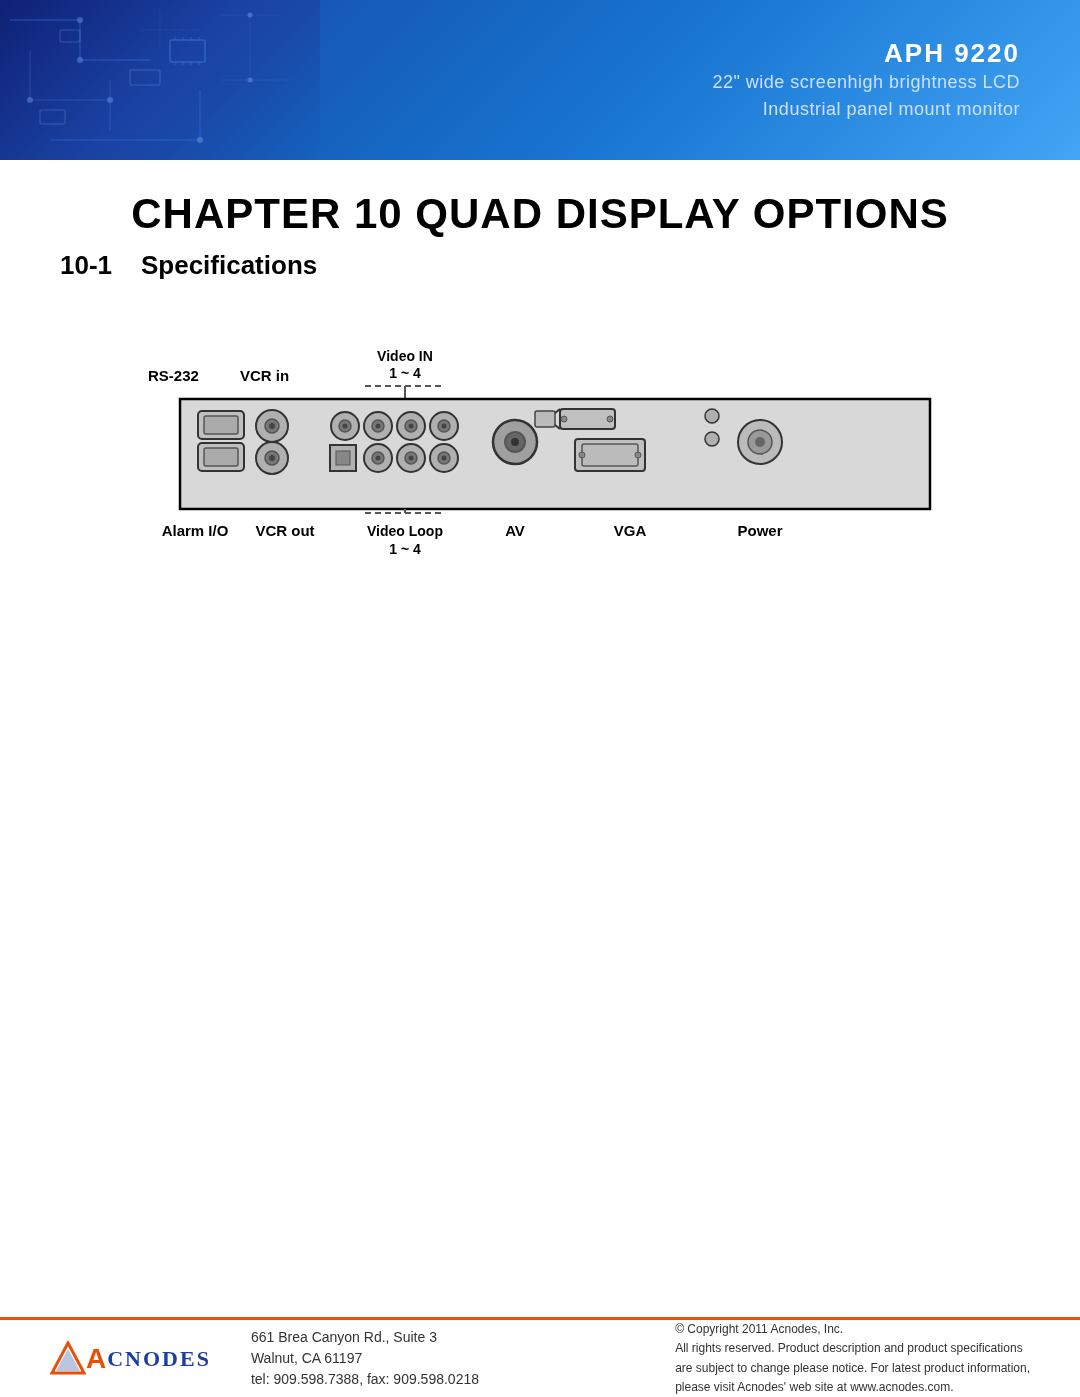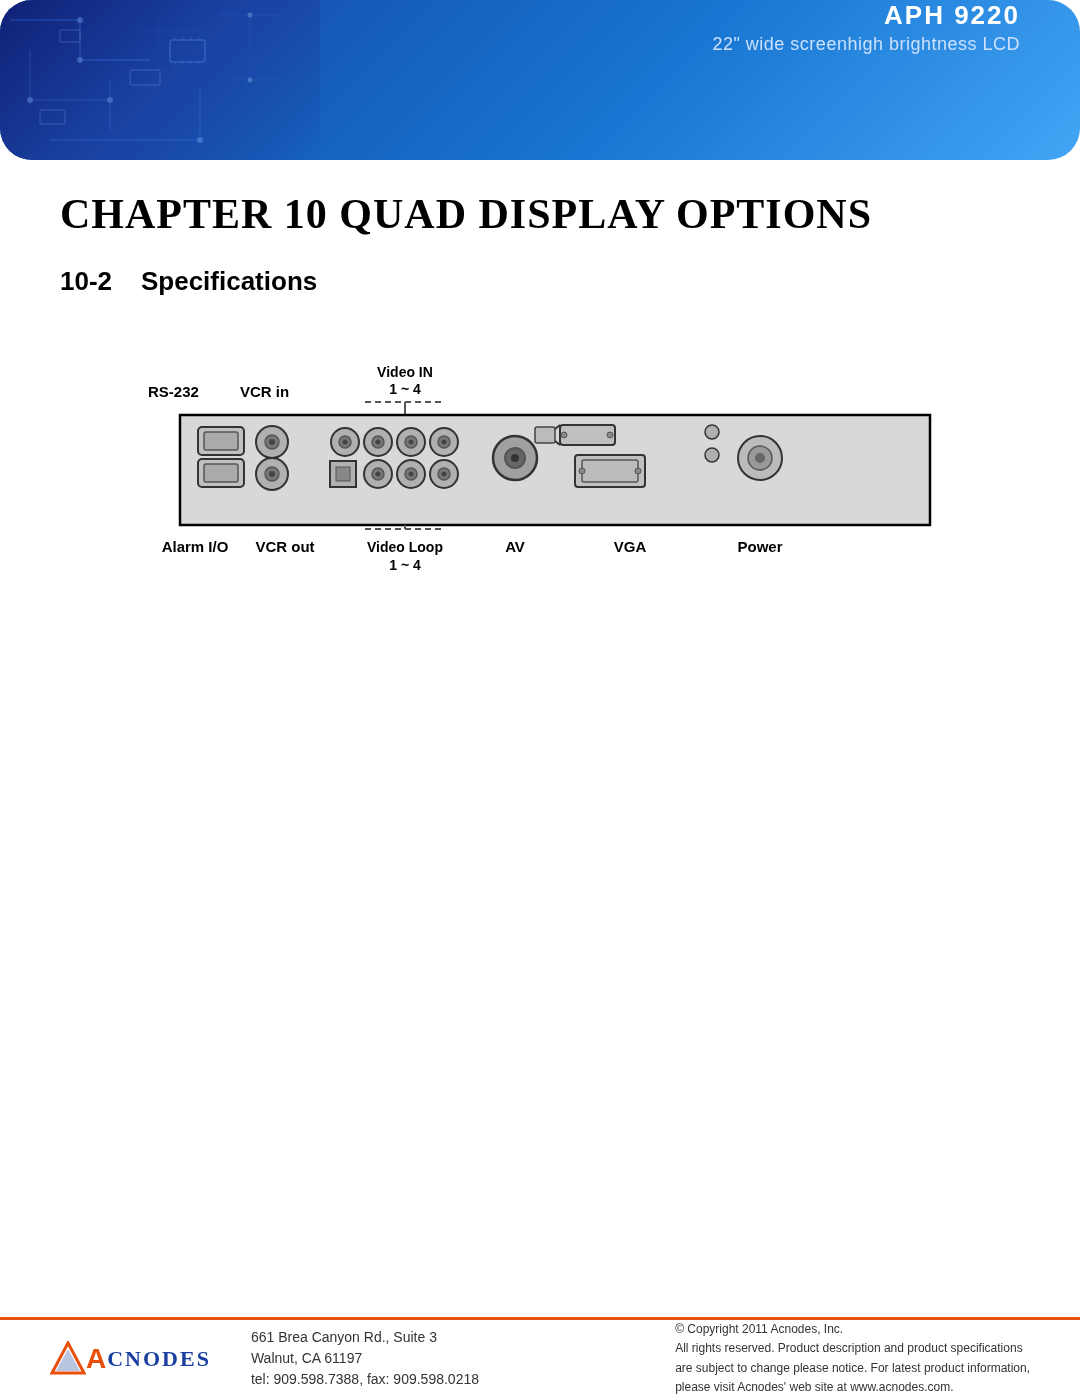--- a/index.html
+++ b/index.html
@@ -13,23 +13,23 @@
     }
 
     
     .header-banner {
       width: 100%;
       height: 160px;
       background: linear-gradient(135deg, #1a3fa0 0%, #1565c0 40%, #1976d2 60%, #42a5f5 100%);
       position: relative;
       overflow: hidden;
       display: flex;
+      align-items: center;
       justify-content: flex-end;
       padding-right: 60px;
-      border-radius: 32px;
     }
 
     .header-circuit-overlay {
       position: absolute;
       left: 0; top: 0;
       width: 320px; height: 100%;
       background: linear-gradient(135deg, #0d1b6e 0%, #1a3fa0 50%, transparent 100%);
       opacity: 0.85;
     }
 
@@ -69,23 +69,24 @@
 
     
     .main-content {
       padding: 30px 60px 40px 60px;
     }
 
     .chapter-title {
       font-size: 42px;
       font-weight: 900;
       color: #000;
-      margin-bottom: 28px;
-      font-family: Liberation Serif, serif;
+      margin-bottom: 12px;
+      font-family: Liberation Sans, sans-serif;
       letter-spacing: 1px;
+      text-align: center;
     }
 
     .section-title {
       font-size: 26px;
       font-weight: bold;
       color: #000;
       margin-bottom: 40px;
     }
 
     
@@ -174,29 +175,30 @@
       <line x1="199" y1="40" x2="199" y2="37" stroke="#66aaff" stroke-width="1" opacity="0.5"></line>
       <line x1="175" y1="62" x2="175" y2="65" stroke="#66aaff" stroke-width="1" opacity="0.5"></line>
       <line x1="183" y1="62" x2="183" y2="65" stroke="#66aaff" stroke-width="1" opacity="0.5"></line>
       <line x1="191" y1="62" x2="191" y2="65" stroke="#66aaff" stroke-width="1" opacity="0.5"></line>
       <line x1="199" y1="62" x2="199" y2="65" stroke="#66aaff" stroke-width="1" opacity="0.5"></line>
     </svg>
   </div>
   <div class="header-text">
     <div class="header-model">APH 9220</div>
     <div class="header-desc">22" wide screenhigh brightness LCD</div>
+    <div class="header-desc">Industrial panel mount monitor</div>
   </div>
 </div>
 
 <div class="main-content">
 
   <h1 class="chapter-title">CHAPTER 10 QUAD DISPLAY OPTIONS</h1>
 
   <h2 class="section-title">
-    <span>10-2</span>
+    <span>10-1</span>
     &nbsp;&nbsp;
     <span>Specifications</span>
   </h2>
 
   <div class="diagram-svg-wrapper">
     <svg width="820" height="250" xmlns="http://www.w3.org/2000/svg" font-family="Arial, sans-serif">
 
       <text x="28" y="60" font-size="15" font-weight="bold" fill="#000">RS-232</text>
 
       <text x="120" y="60" font-size="15" font-weight="bold" fill="#000">VCR in</text>

